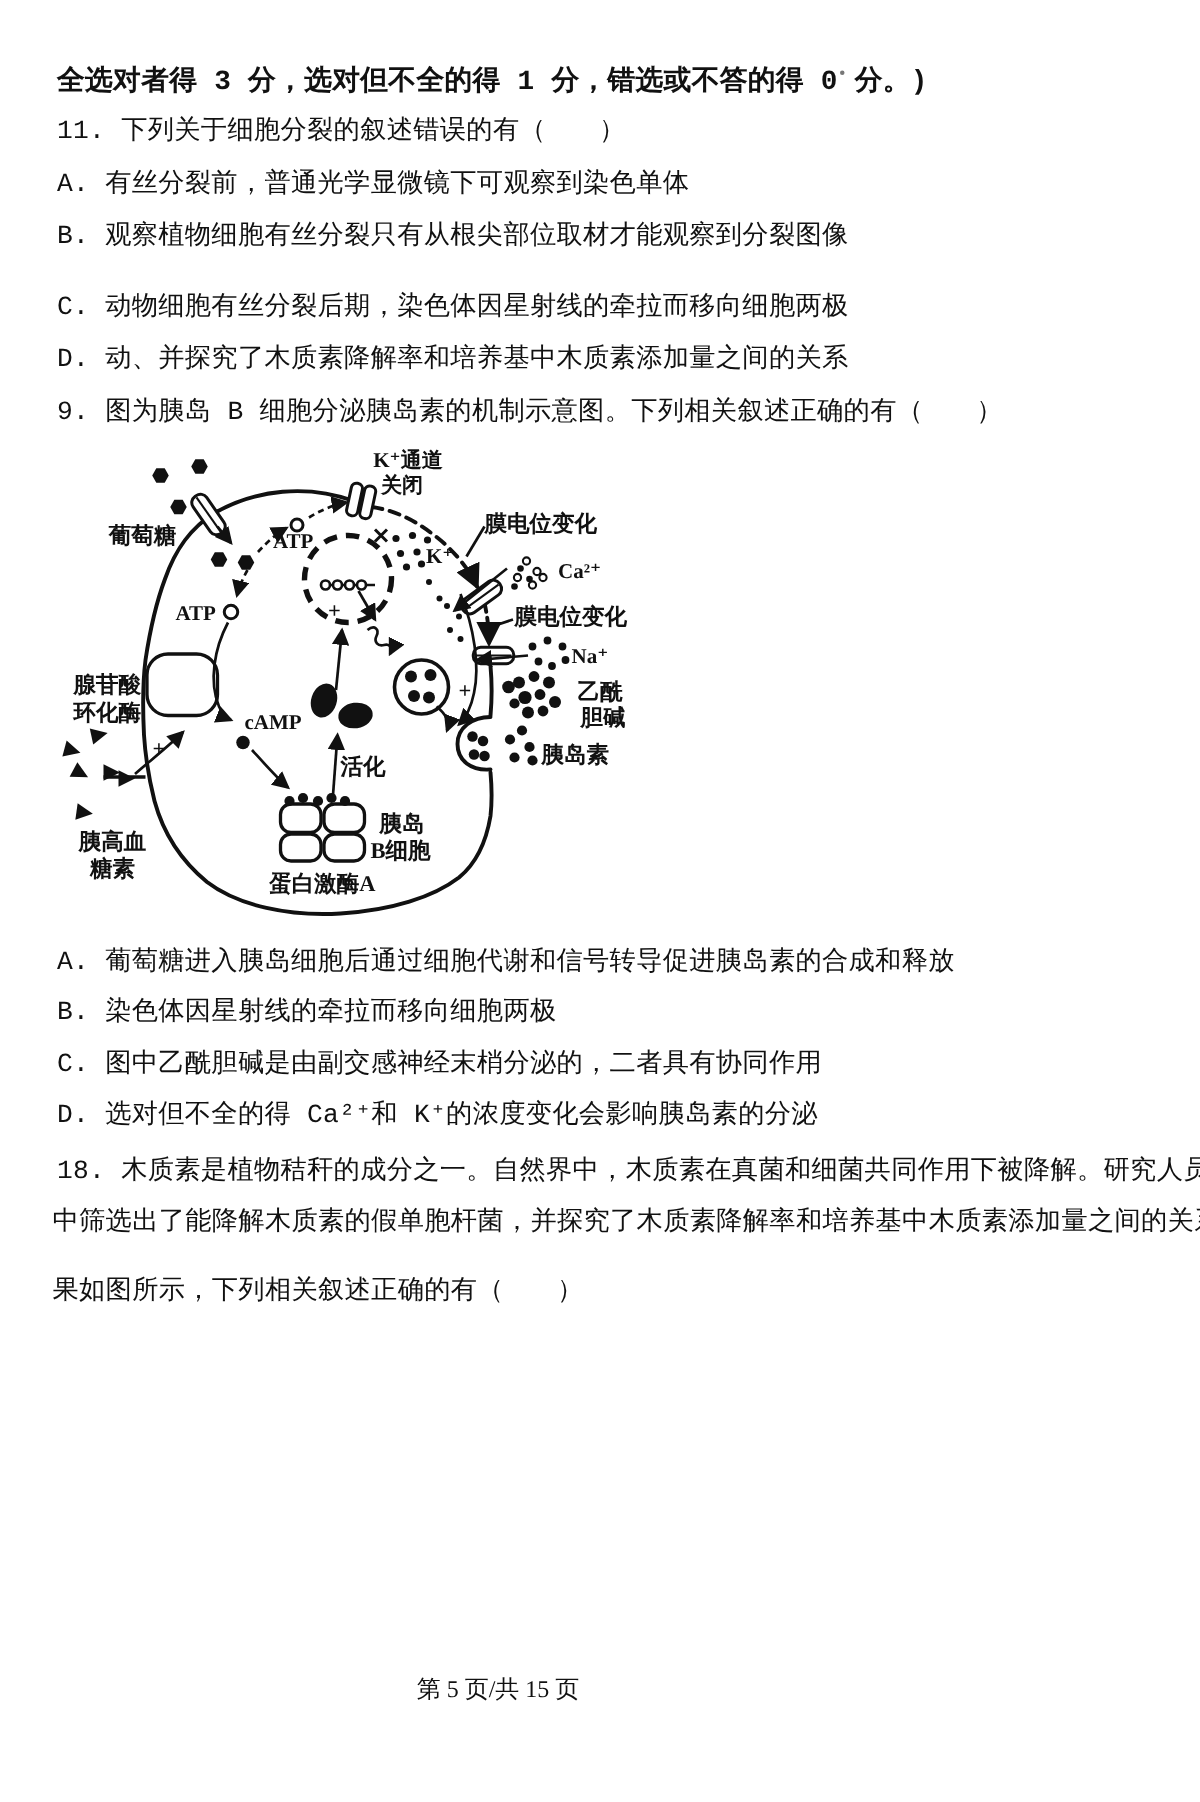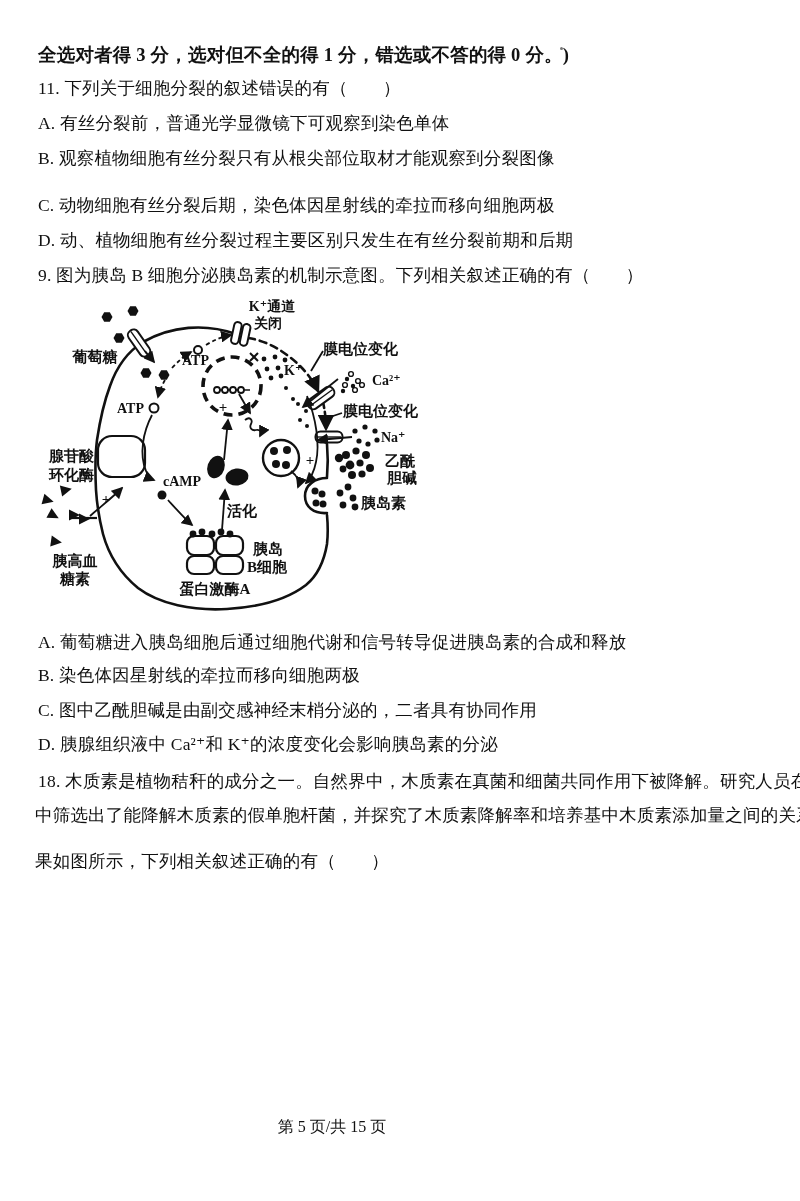--- a/index.html
+++ b/index.html
@@ -1,20 +1,20 @@
 <!DOCTYPE html>
 <html><head>
 <meta charset="utf-8">
 <style>
   html,body{margin:0;padding:0;}
   body{
     width:800px;height:1201px;background:#ffffff;position:relative;overflow:hidden;
     font-family:"Liberation Serif","DejaVu Serif",serif;color:#111;
   }
-  .tl{position:absolute;left:38px;white-space:nowrap;font-size:17.5px;line-height:22px;letter-spacing:.2px;}
+  .tl{position:absolute;left:38px;white-space:nowrap;font-size:17.5px;line-height:22px;letter-spacing:.2px;font-family:Liberation Mono, monospace;}
   .tl.cont{left:35px;}
   .bold{font-weight:bold;font-size:18.5px;letter-spacing:.2px;}
   .footer{position:absolute;top:1118px;left:0;width:664px;text-align:center;font-size:16px;line-height:18px;}
   .speck{position:absolute;left:560px;top:47px;width:3px;height:3px;background:#777;border-radius:50%;}
   #diagram{position:absolute;left:35px;top:294px;}
   #diagram text{font-family:"Liberation Serif","DejaVu Serif",serif;font-weight:bold;fill:#111;}
   .cjk{font-size:15px;}
   .cjk-s{font-size:14px;}
   .lat{font-size:14px;}
   .plus{font-size:15px;}
@@ -22,21 +22,21 @@
 </head>
 <body>
 
 <div class="tl bold" style="top:44px">全选对者得 3 分，选对但不全的得 1 分，错选或不答的得 0 分。)</div>
 <div class="speck"></div>
 
 <div class="tl" style="top:77px">11. 下列关于细胞分裂的叙述错误的有（　　）</div>
 <div class="tl" style="top:112px">A. 有丝分裂前，普通光学显微镜下可观察到染色单体</div>
 <div class="tl" style="top:147px">B. 观察植物细胞有丝分裂只有从根尖部位取材才能观察到分裂图像</div>
 <div class="tl" style="top:194px">C. 动物细胞有丝分裂后期，染色体因星射线的牵拉而移向细胞两极</div>
-<div class="tl" style="top:229px">D. 动、植物细胞有丝分裂过程主要区别只发生在有丝分裂前期和后期</div>
+<div class="tl" style="top:229px">D. 动、并探究了木质素降解率和培养基中木质素添加量之间的关系</div>
 <div class="tl" style="top:264px">9. 图为胰岛 B 细胞分泌胰岛素的机制示意图。下列相关叙述正确的有（　　）</div>
 
 <svg id="diagram" width="420" height="322" viewBox="0 0 420 322">
   <defs>
     <marker id="ah" viewBox="0 0 10 10" refX="8.5" refY="5" markerWidth="6.5" markerHeight="6.5" orient="auto-start-reverse">
       <path d="M0,0 L10,5 L0,10 z" fill="#111"></path>
     </marker>
     <polygon id="hex" points="5.5,0 2.8,4.8 -2.8,4.8 -5.5,0 -2.8,-4.8 2.8,-4.8" fill="#111"></polygon>
     <path id="tri" d="M0,-5.5 L11,0 L0,5.5 Z" fill="#111"></path>
   </defs>
@@ -246,19 +246,19 @@
   <text class="cjk" x="40" y="272" text-anchor="middle">胰高血</text>
   <text class="cjk" x="40" y="290" text-anchor="middle">糖素</text>
   <text class="plus" x="188" y="118" text-anchor="middle">+</text>
   <text class="plus" x="71" y="210" text-anchor="middle">+</text>
   <text class="plus" x="275" y="171" text-anchor="middle">+</text>
 </svg>
 
 <div class="tl" style="top:631px">A. 葡萄糖进入胰岛细胞后通过细胞代谢和信号转导促进胰岛素的合成和释放</div>
 <div class="tl" style="top:664px">B. 染色体因星射线的牵拉而移向细胞两极</div>
 <div class="tl" style="top:699px">C. 图中乙酰胆碱是由副交感神经末梢分泌的，二者具有协同作用</div>
-<div class="tl" style="top:733px">D. 胰腺组织液中 Ca²⁺和 K⁺的浓度变化会影响胰岛素的分泌</div>
+<div class="tl" style="top:733px">D. 选对但不全的得 Ca²⁺和 K⁺的浓度变化会影响胰岛素的分泌</div>
 
 <div class="tl" style="top:770px">18. 木质素是植物秸秆的成分之一。自然界中，木质素在真菌和细菌共同作用下被降解。研究人员在自然界</div>
 <div class="tl cont" style="top:804px">中筛选出了能降解木质素的假单胞杆菌，并探究了木质素降解率和培养基中木质素添加量之间的关系。结</div>
 <div class="tl cont" style="top:850px">果如图所示，下列相关叙述正确的有（　　）</div>
 
 <div class="footer">第 5 页/共 15 页</div>
 
 </body></html>

